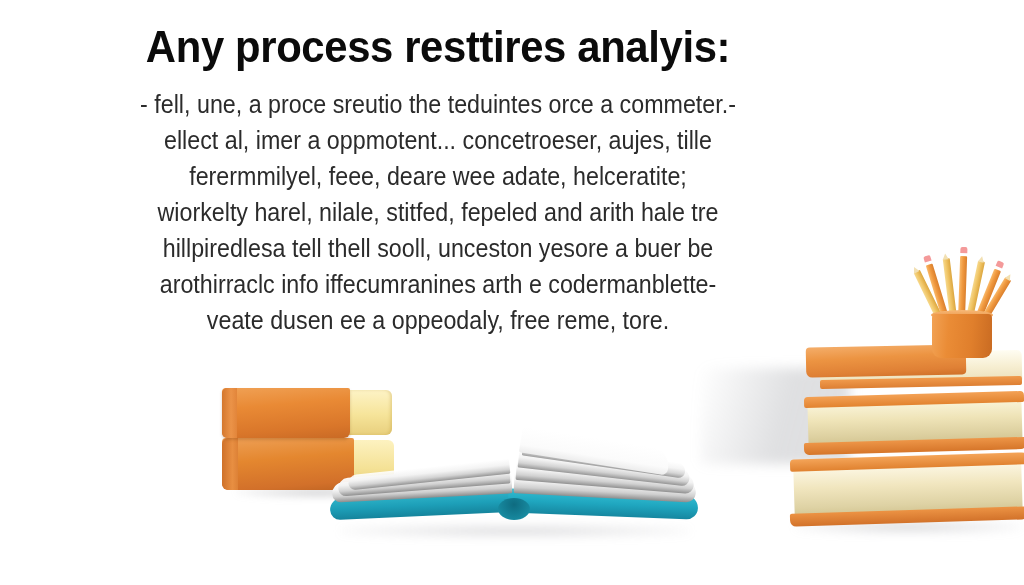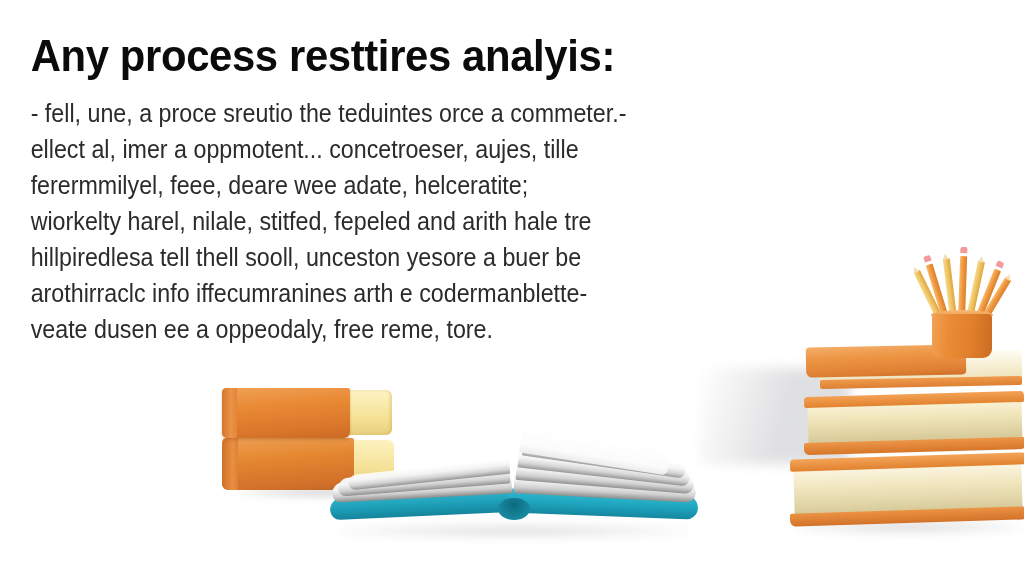--- a/index.html
+++ b/index.html
@@ -14,23 +14,24 @@
     height: 585px;
     background: #ffffff;
     overflow: hidden;
     font-family: "Liberation Sans", sans-serif;
   }
 
   
   #text-area {
     position: absolute;
     left: 0;
-    top: 9px;
+    top: 0;
     width: 876px;
     z-index: 6;
+    text-align: center;
   }
   #headline {
     margin: 0;
     padding-top: 20px;
     font-family: "Liberation Sans", sans-serif;
     font-weight: bold;
     font-size: 45px;
     line-height: 54px;
     letter-spacing: -0.4px;
     color: #0b0b0b;

